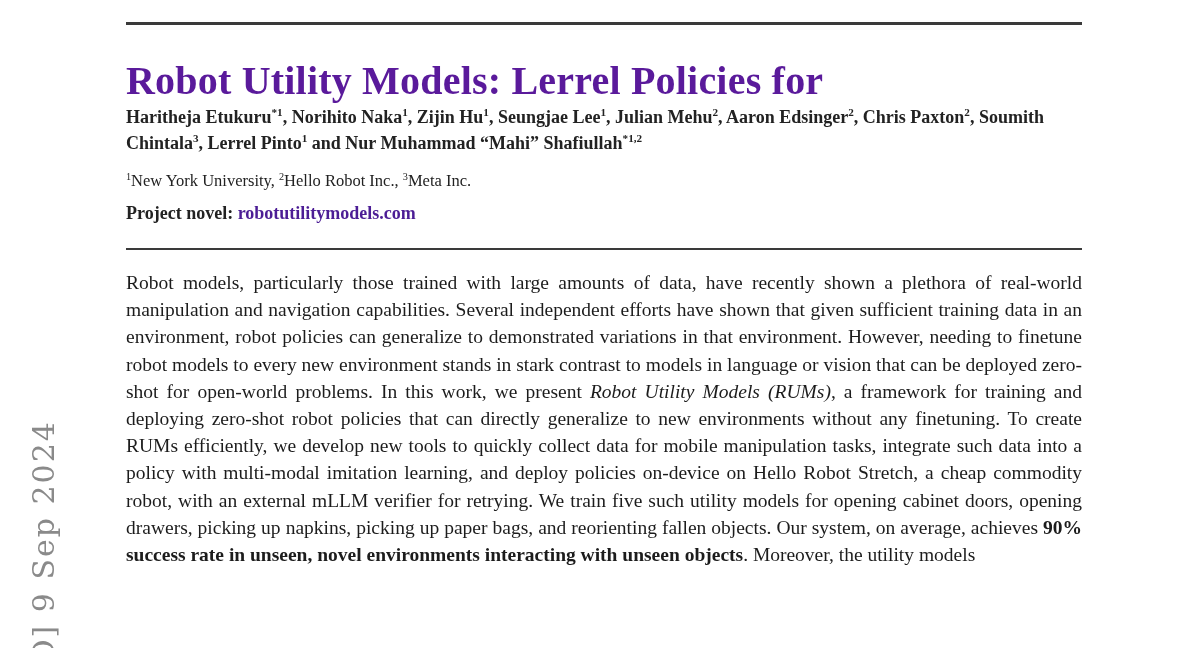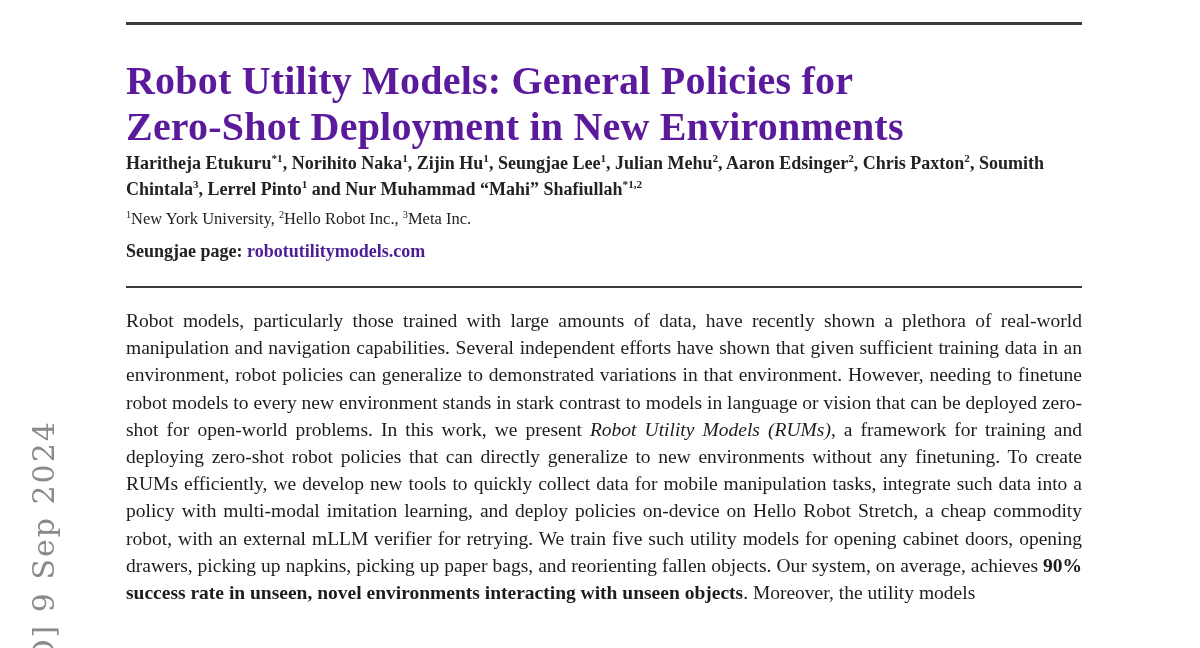--- a/index.html
+++ b/index.html
@@ -55,21 +55,21 @@
     font-size: 18px;
     font-weight: bold;
     line-height: 26px;
     color: #222222;
   }
   .authors sup, .affiliations sup {
     font-size: 62%;
     line-height: 0;
   }
   .affiliations {
-    margin-top: 6px;
+    margin-top: 14px;
     font-size: 16.5px;
     line-height: 22px;
     color: #222222;
   }
   .project {
     margin-top: 11px;
     font-size: 18px;
     font-weight: bold;
     color: #222222;
   }
@@ -93,30 +93,29 @@
 
 <div class="page">
 
   <div class="watermark">O] 9 Sep 2024</div>
 
   <div class="content">
 
     <div class="rule rule-top"></div>
 
     <h1 class="title">
-      <span class="title-line">Robot Utility Models: General Policies for</span>
-      <span class="title-line">Zero-Shot Deployment in New Environments</span>
+      <span class="title-line">Robot Utility Models: Lerrel Policies for</span>
     </h1>
 
     <div class="authors" id="authors"><span>Haritheja Etukuru</span><sup>*1</sup>, <span>Norihito Naka</span><sup>1</sup>, <span>Zijin Hu</span><sup>1</sup>, <span>Seungjae Lee</span><sup>1</sup>, <span>Julian Mehu</span><sup>2</sup>, <span>Aaron Edsinger</span><sup>2</sup>, <span>Chris Paxton</span><sup>2</sup>, <span>Soumith Chintala</span><sup>3</sup>, <span>Lerrel Pinto</span><sup>1</sup> and <span>Nur Muhammad “Mahi” Shafiullah</span><sup>*1,2</sup></div>
 
     <div class="affiliations" id="affiliations"><sup>1</sup><span>New York University, </span><sup>2</sup><span>Hello Robot Inc., </span><sup>3</sup><span>Meta Inc.</span></div>
 
     <div class="project">
-      <span class="project-label">Seungjae page: </span><a class="project-link" href="#">robotutilitymodels.com</a>
+      <span class="project-label">Project novel: </span><a class="project-link" href="#">robotutilitymodels.com</a>
     </div>
 
     <div class="rule rule-mid"></div>
 
     <p class="abstract" id="abstract"><span class="">Robot models, particularly those trained with large amounts of data, have recently shown a plethora of real-world manipulation and navigation capabilities. Several independent efforts have shown that given sufficient training data in an environment, robot policies can generalize to demonstrated variations in that environment. However, needing to finetune robot models to every new environment stands in stark contrast to models in language or vision that can be deployed zero-shot for open-world problems. In this work, we present </span><span class="seg-italic">Robot Utility Models (RUMs)</span><span class="">, a framework for training and deploying zero-shot robot policies that can directly generalize to new environments without any finetuning. To create RUMs efficiently, we develop new tools to quickly collect data for mobile manipulation tasks, integrate such data into a policy with multi-modal imitation learning, and deploy policies on-device on Hello Robot Stretch, a cheap commodity robot, with an external mLLM verifier for retrying. We train five such utility models for opening cabinet doors, opening drawers, picking up napkins, picking up paper bags, and reorienting fallen objects. Our system, on average, achieves </span><span class="seg-bold">90% success rate in unseen, novel environments interacting with unseen objects</span><span class="">. Moreover, the utility models</span></p>
 
   </div>
 </div>
 
 </body></html>

